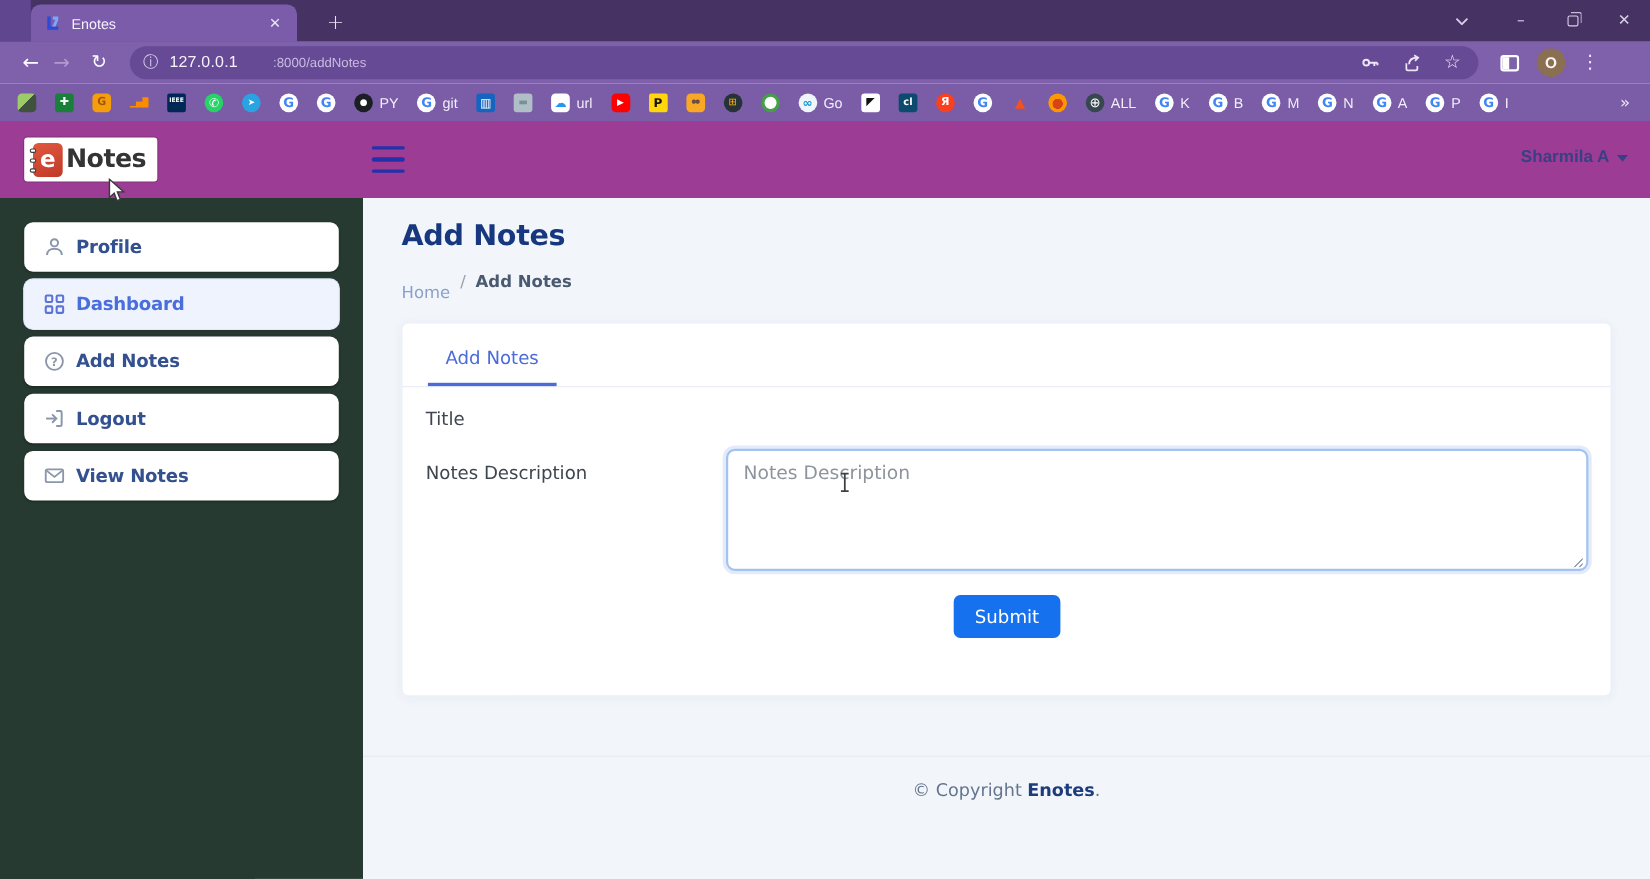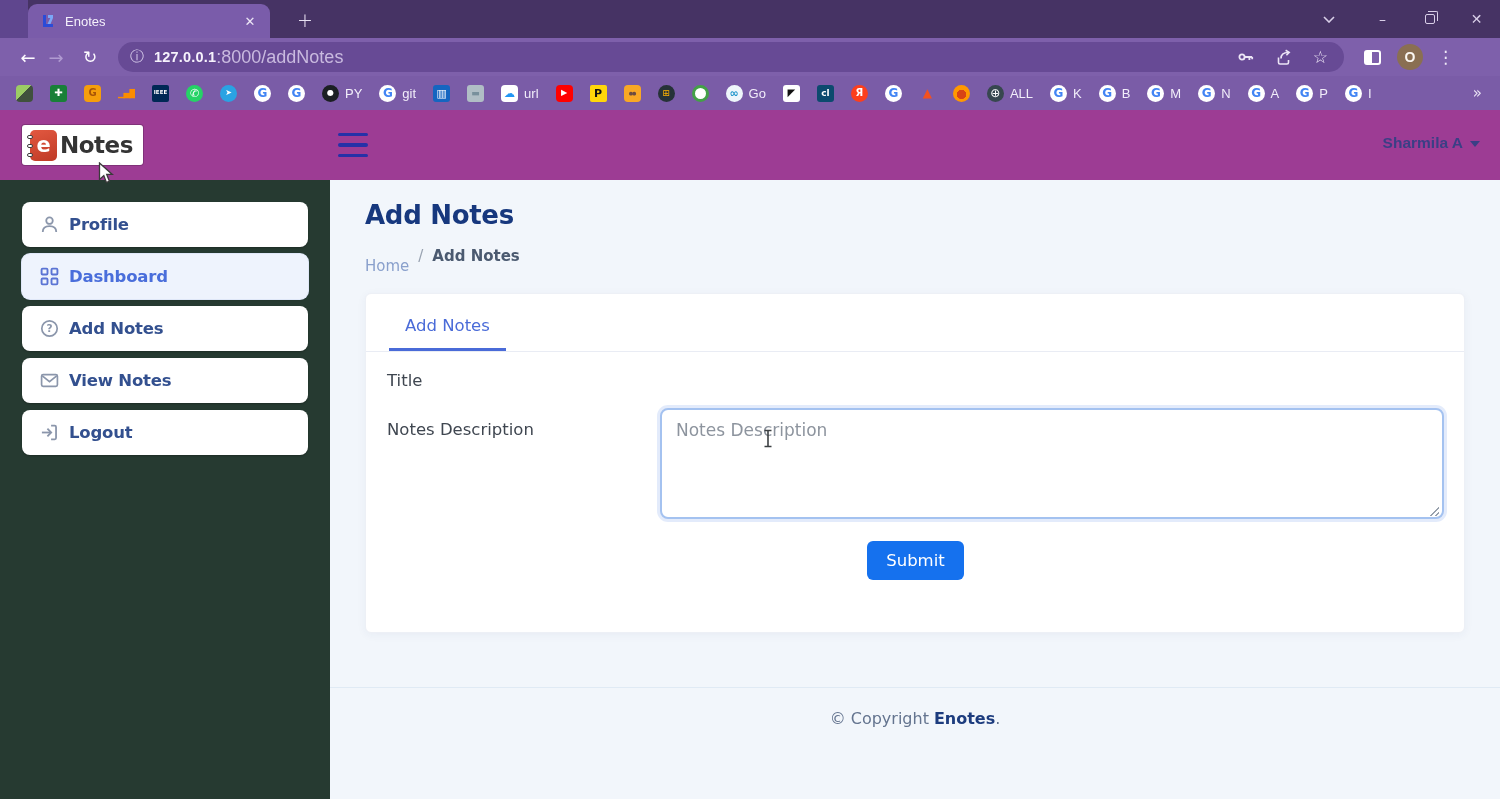--- a/index.html
+++ b/index.html
@@ -20,22 +20,22 @@
   .restore-box { width:10px; height:10px; border:1.4px solid #d9cfe8; border-radius:2px; position:relative; background:#463364; }
   .restore-box::before { content:""; position:absolute; left:2px; top:-4px; width:9px; height:9px; border:1.4px solid #d9cfe8; border-left:none; border-bottom:none; border-radius:0 2px 0 0; }
   .tabsearch { width:40px; display:flex; align-items:center; justify-content:center; margin-right:10px; }
 
   .toolbar { position:absolute; left:0; top:38px; width:1500px; height:38px; background:#7e60ab; display:flex; align-items:center; padding:0 14px 0 14px; }
   .nav-ico { width:28px; height:28px; display:flex; align-items:center; justify-content:center; font-size:18px; color:#fdfbff; border-radius:50%; }
   .nav-ico.disabled { color:#b09ad1; }
   .nav-ico.reload { font-size:17px; margin-left:6px; }
   .omnibox { flex:1; height:30px; background:#674a95; border-radius:15px; margin-left:14px; display:flex; align-items:center; padding:0 10px 0 12px; max-width:1226px; }
   .info-ico { color:#d8cdec; font-size:14px; margin-right:10px; }
-  .url-host { color:#f6f2fc; font-size:14.5px; font-weight:700; letter-spacing:.2px; }
-  .url-rest { color:#c9badf; font-size:18px; }
+  .url-host { color:#f6f2fc; font-size:14.5px; font-weight:400; letter-spacing:.2px; }
+  .url-rest { color:#c9badf; font-size:12px;margin-left:32px; }
   .omni-spacer { flex:1; }
   .omni-right { display:flex; align-items:center; gap:20px; padding-right:6px; }
   .omni-right svg { display:block; }
   .star { color:#ece5f6; font-size:17px; }
   .panel-ico { width:17px; height:15px; border:2px solid #fff; border-radius:3px; margin-left:20px; position:relative; }
   .panel-ico::before { content:""; position:absolute; left:0; top:0; bottom:0; width:6px; background:#fff; }
   .avatar { width:26px; height:26px; border-radius:50%; background:#8a6f52; color:#fbf7f1; font-size:14px; font-weight:700; display:flex; align-items:center; justify-content:center; margin-left:16px; }
   .kebab { color:#f0eaf8; font-size:17px; margin-left:14px; width:16px; text-align:center; }
 
   .bookmarksbar { position:absolute; left:0; top:76px; width:1500px; height:34px; background:#7a5ca7; display:flex; align-items:center; padding-left:16px; }
@@ -325,39 +325,39 @@
         <svg width="19" height="19" viewBox="0 0 18 18">
           <circle cx="9" cy="9" r="7.3" fill="none" stroke="#8b96ab" stroke-width="1.6"></circle>
           <text x="9" y="12.6" text-anchor="middle" font-size="10" font-weight="bold" fill="#8b96ab" font-family="DejaVu Sans, sans-serif">?</text>
         </svg>
       </span>
       <span class="s-label">Add Notes</span>
     </div>
     <div class="side-item">
       <span class="s-ico">
         <svg width="19" height="19" viewBox="0 0 18 18">
-          <g fill="none" stroke="#8b96ab" stroke-width="1.6">
-            <rect x="1.5" y="3.5" width="15" height="11" rx="1.5"></rect>
-            <polyline points="2.2,4.6 9,10 15.8,4.6"></polyline>
-          </g>
-        </svg>
-      </span>
-      <span class="s-label">View Notes</span>
-    </div>
-    <div class="side-item">
-      <span class="s-ico">
-        <svg width="19" height="19" viewBox="0 0 18 18">
           <g fill="none" stroke="#8b96ab" stroke-width="1.7">
             <path d="M10.5 2.5 h3.5 a1.2 1.2 0 0 1 1.2 1.2 v10.6 a1.2 1.2 0 0 1 -1.2 1.2 h-3.5"></path>
             <path d="M1.8 9 h8.4"></path>
             <polyline points="7,5.4 10.6,9 7,12.6"></polyline>
           </g>
         </svg>
       </span>
       <span class="s-label">Logout</span>
+    </div>
+    <div class="side-item">
+      <span class="s-ico">
+        <svg width="19" height="19" viewBox="0 0 18 18">
+          <g fill="none" stroke="#8b96ab" stroke-width="1.6">
+            <rect x="1.5" y="3.5" width="15" height="11" rx="1.5"></rect>
+            <polyline points="2.2,4.6 9,10 15.8,4.6"></polyline>
+          </g>
+        </svg>
+      </span>
+      <span class="s-label">View Notes</span>
     </div>
   </div>
 
 <div class="main">
   <div class="page-title">Add Notes</div>
   <div class="breadcrumb">
     <span class="crumb-home">Home</span>
     <span class="crumb-sep">/</span>
     <span class="crumb-cur">Add Notes</span>
   </div>

